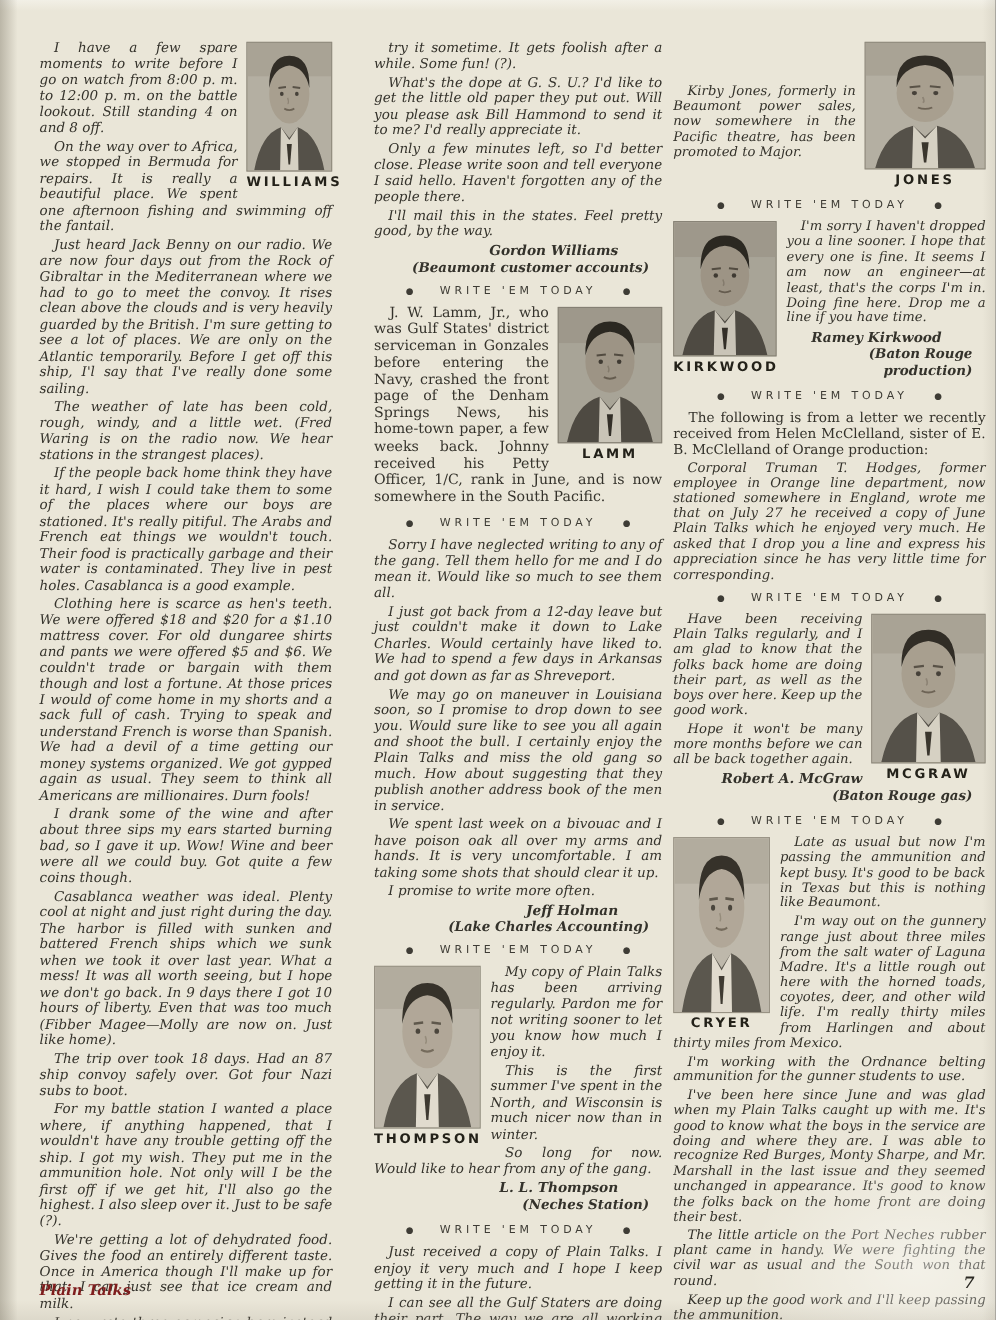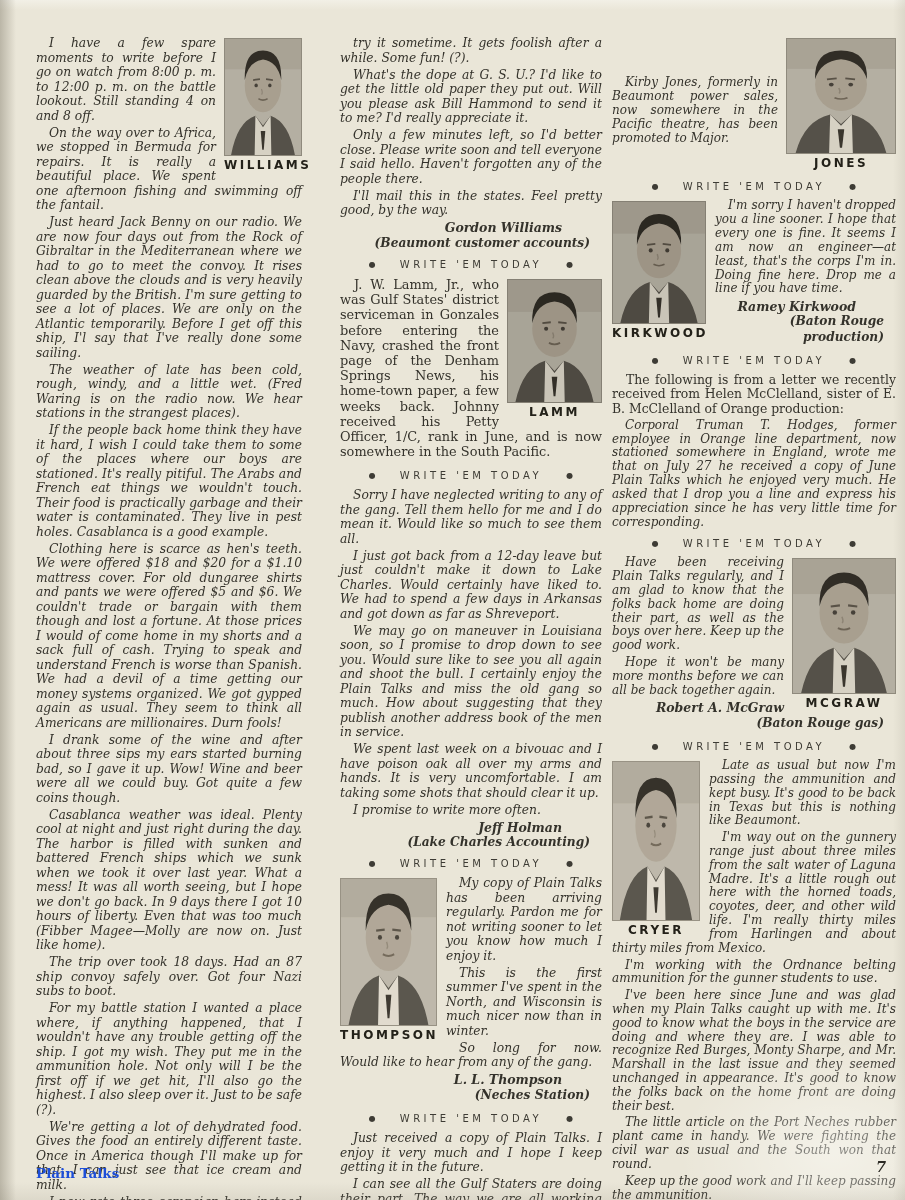--- a/index.html
+++ b/index.html
@@ -64,22 +64,22 @@
   .ph-cryer{width:88px;}     .ph-cryer .ph-img{height:160px;}
 
   .tone-a .ph-img{filter:contrast(1.02);}
   .tone-b .ph-img{filter:brightness(.93) contrast(1.05);}
   .tone-c .ph-img{filter:brightness(1.06);}
 
   .block::after{content:"";display:block;clear:both;}
   .jones-pad{padding-top:40px;}
 
   .footer-title{
-    position:absolute;left:36px;top:1165px;font-weight:700;
-    font-size:13.5px;color:#1d4ed8;z-index:6;
+    position:absolute;left:36px;top:1165px;font-weight:700;font-style:italic;
+    font-size:13.5px;color:#7f1d1d;z-index:6;
   }
   .page-num{
     position:absolute;left:876px;top:1158px;font-weight:700;font-style:italic;
     font-size:14.5px;color:#2c2a24;z-index:6;
   }
 </style>
 </head>
 <body>
 
 <div class="page">

